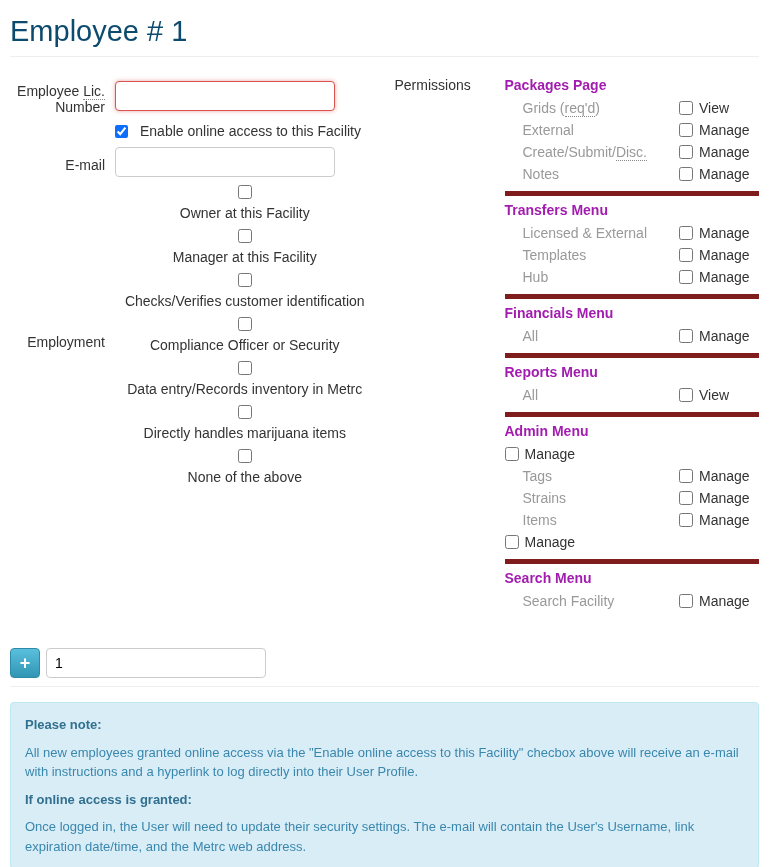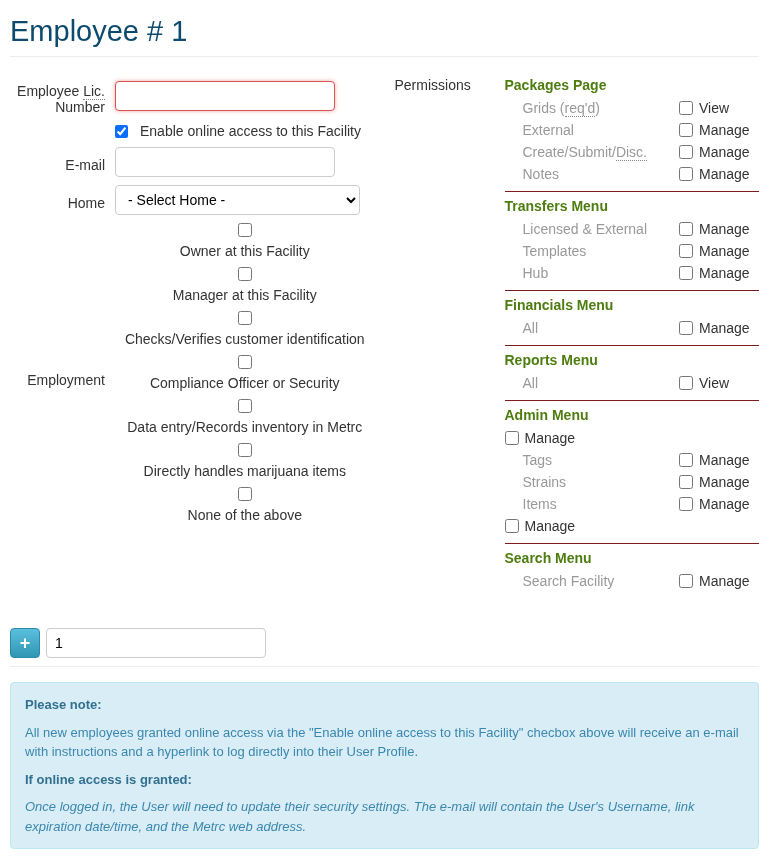--- a/index.html
+++ b/index.html
@@ -65,27 +65,27 @@
       width: 110px;
       text-align: left;
       padding-right: 12px;
       padding-top: 0;
       font-size: 14px;
       color: #333;
       flex-shrink: 0;
     }
     .perm-container { flex: 1; }
     .perm-group {
-      border-top: 1px solid #7f1d1d;
+      border-top: 5px solid #7f1d1d;
       padding: 6px 0;
     }
     .perm-group:first-child { border-top: none; padding-top: 0; }
     .perm-title {
       font-weight: bold;
-      color: #4d7c0f;
+      color: #a21caf;
       margin-bottom: 4px;
       font-size: 14px;
     }
     .perm-row {
       display: flex;
       align-items: center;
       padding: 3px 0;
     }
     .perm-name {
       flex: 1;
@@ -168,28 +168,20 @@
       </div>
     </div>
 
     <div class="form-row">
       <div class="form-label">E-mail</div>
       <div class="form-control">
         <input type="text" value="" style="">
       </div>
     </div>
 
-    <div class="form-row">
-      <div class="form-label">Home</div>
-      <div class="form-control">
-        <select>
-          <option>- Select Home -</option>
-        </select>
-      </div>
-    </div>
 
     <div class="form-row">
       <div class="form-label">Employment</div>
       <div class="form-control checkbox-list">
 
       <div class="checkbox-row">
             <input type="checkbox" style="">
             <span>Owner at this Facility</span>
           </div>
           <div class="checkbox-row">
@@ -357,14 +349,14 @@
   </button>
   <input type="text" class="add-count" value="1" style="">
 </div>
 
 <hr class="sep">
 
 <div class="note-box">
   <p class="note-heading">Please note:</p>
   <p>All new employees granted online access via the "Enable online access to this Facility" checbox above will receive an e-mail with instructions and a hyperlink to log directly into their User Profile.</p>
   <p class="note-heading">If online access is granted:</p>
-  <p style="margin-bottom:0;font-style:italic;">Once logged in, the User will need to update their security settings. The e-mail will contain the User's Username, link expiration date/time, and the Metrc web address.</p>
+  <p style="margin-bottom:0;">Once logged in, the User will need to update their security settings. The e-mail will contain the User's Username, link expiration date/time, and the Metrc web address.</p>
 </div>
 
 </body></html>

